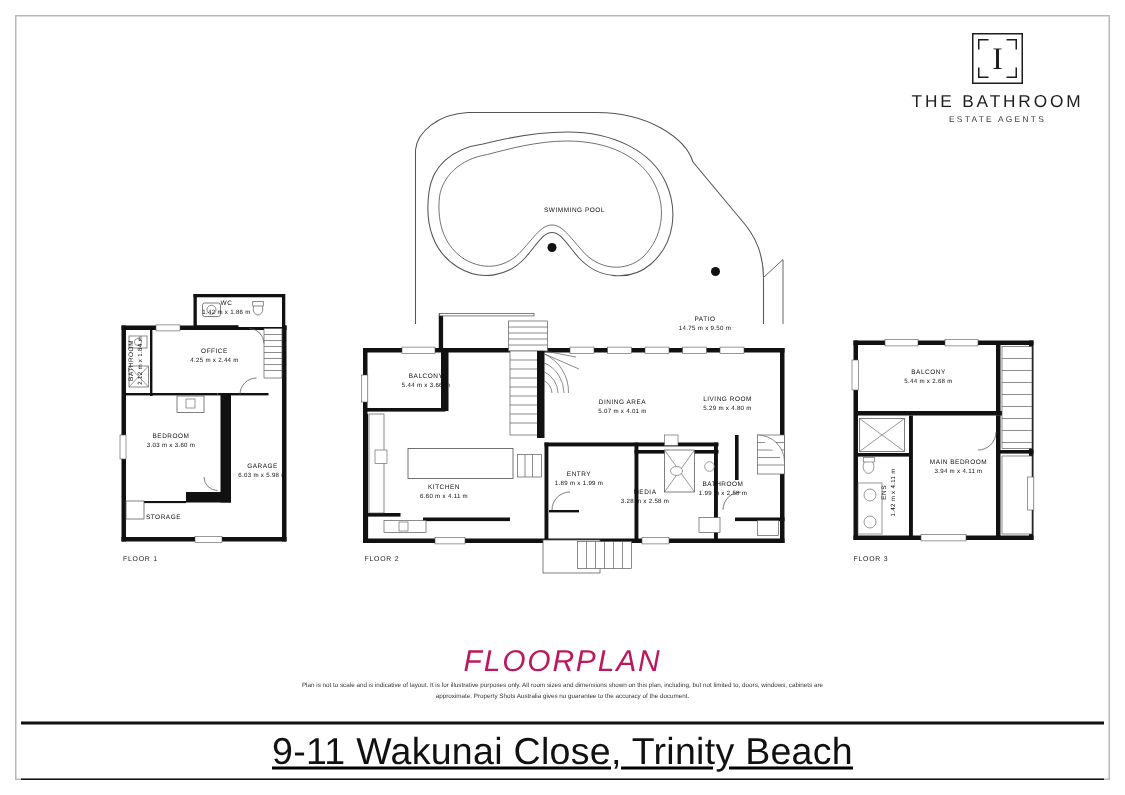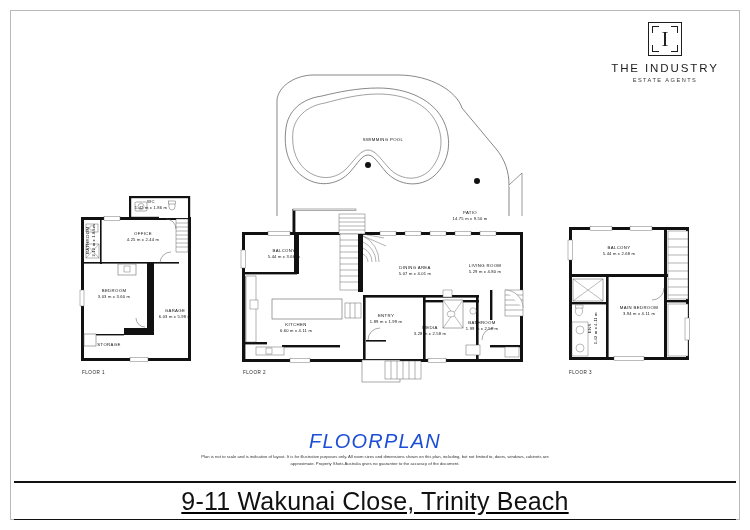--- a/index.html
+++ b/index.html
@@ -38,21 +38,21 @@
   }
 
   
   .rm{position:absolute;text-align:center;color:#111;line-height:1.5;}
   .rm .n{font-size:4.3px;letter-spacing:.35px;display:block;}
   .rm .d{font-size:4.1px;letter-spacing:.2px;display:block;}
 
   
   .fp-title{
     position:absolute;left:0;top:430px;width:750px;text-align:center;
-    font-size:20px;font-style:italic;letter-spacing:1.2px;color:#1d4ed8;
+    font-size:20px;font-style:italic;letter-spacing:1.2px;color:#be185d;
     font-family:"Liberation Sans",sans-serif;
   }
   .fp-disc{
     position:absolute;left:195px;top:453px;width:360px;text-align:center;
     font-size:4.2px;line-height:1.75;color:#333;
   }
   .addr-wrap{position:absolute;left:14px;top:481px;width:722px;text-decoration:underline;}
   .addr-rule{height:1.5px;background:#111;}
   .addr{
     text-align:center;font-size:25px;color:#111;padding:4px 0 3px 0;letter-spacing:.2px;
@@ -66,21 +66,21 @@
   <div class="page-border"></div>
 
   <div class="brand">
     <div class="brand-mark">
       <i class="tl"></i>
         <i class="tr"></i>
         <i class="bl"></i>
         <i class="br"></i>
       <span class="ltr">I</span>
     </div>
-    <div class="brand-name">THE INDUSTRY</div>
+    <div class="brand-name">THE BATHROOM</div>
     <div class="brand-sub">ESTATE AGENTS</div>
   </div>
 
   <svg class="plan" viewBox="0 0 750 530">
     <g fill="none" stroke="#111" stroke-width="0.6">
 
       <g>
 
         <path d="M82,218 L82,360 L190,360 L190,218 Z" fill="#fff" stroke="#111" stroke-width="1.1"></path>
 

